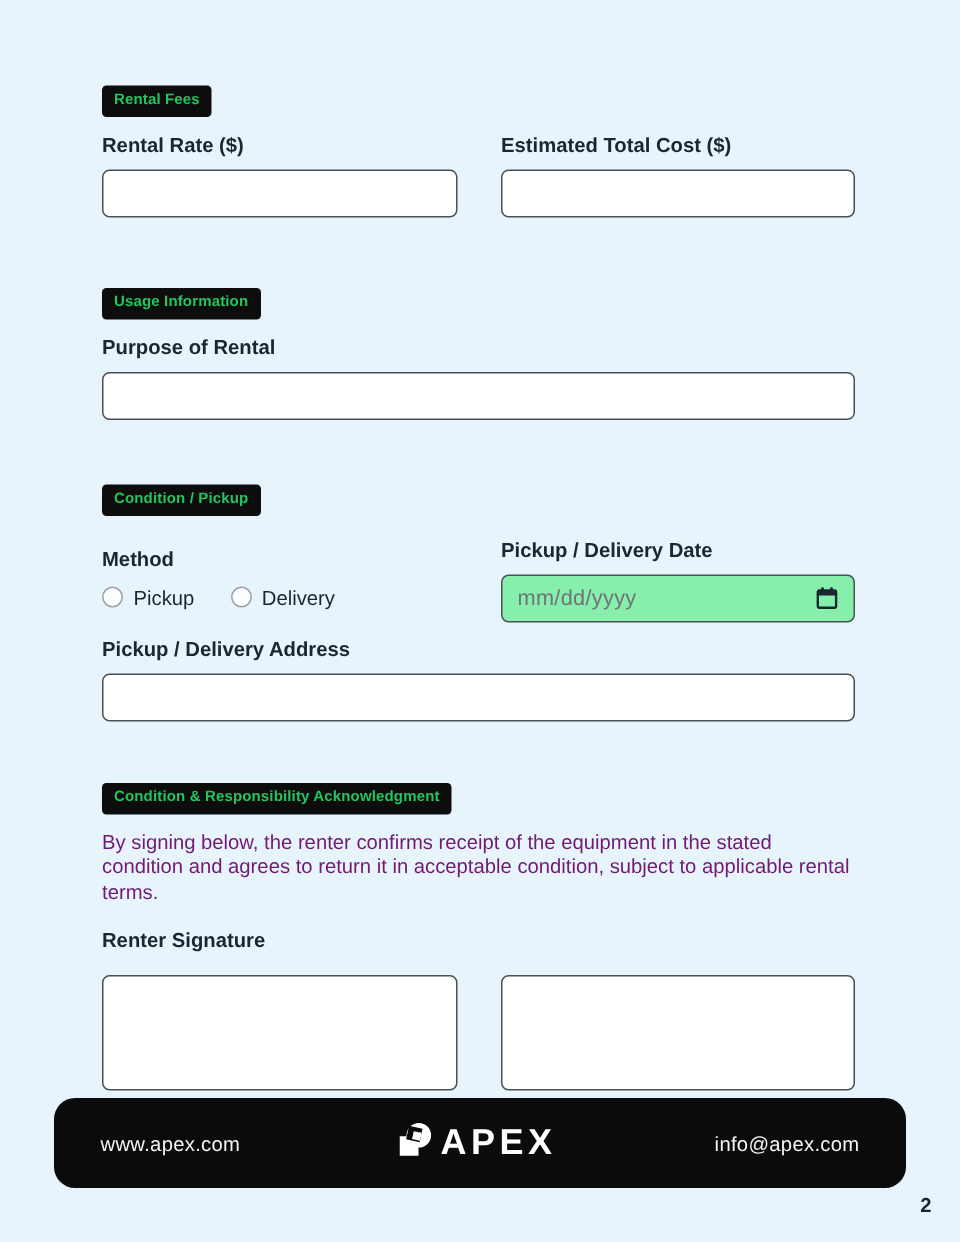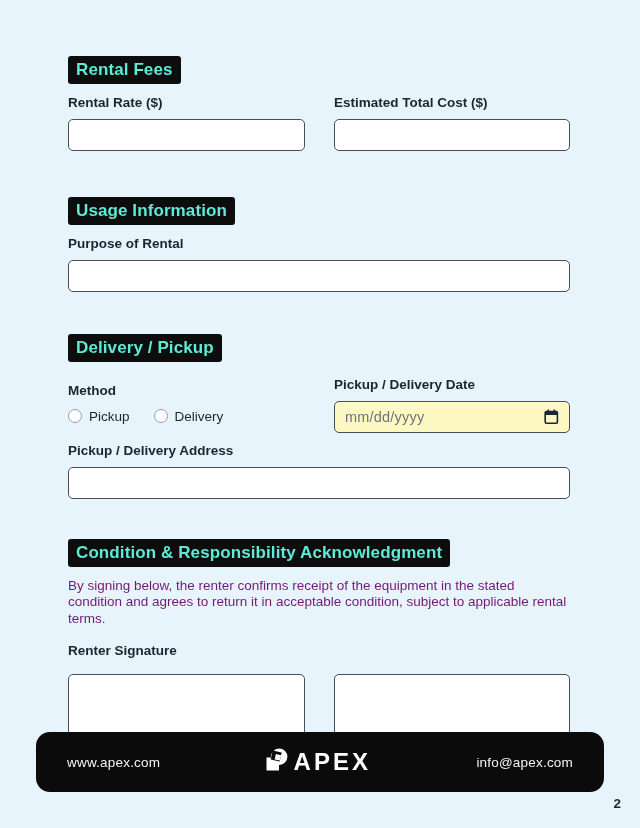--- a/index.html
+++ b/index.html
@@ -16,22 +16,22 @@
     overflow: hidden;
   }
 
   .content {
     padding: 56px 70px 0 68px;
   }
 
   .badge {
     display: inline-block;
     background: #0d0d0d;
-    color: #5eead4;
-    font-size: 17px;
+    color: #22c55e;
+    font-size: 10px;
     font-weight: 700;
     line-height: 1;
     padding: 5px 8px 6px 8px;
     border-radius: 3px;
     letter-spacing: 0.1px;
   }
 
   .field-label {
     font-size: 13.5px;
     font-weight: 700;
@@ -98,21 +98,21 @@
     font-weight: 500;
     color: #1a2630;
   }
 
   .date-input {
     display: flex;
     align-items: center;
     justify-content: space-between;
     width: 100%;
     height: 32px;
-    background: #fef9c3;
+    background: #86efac;
     border: 1.6px solid #4a4f55;
     border-radius: 5px;
     padding: 0 10px;
     cursor: text;
   }
   .date-placeholder {
     font-size: 14.5px;
     color: #6f7479;
     letter-spacing: 0.2px;
   }
@@ -196,21 +196,21 @@
       </div>
     </div>
 
     <div class="section-usage">
       <span class="badge">Usage Information</span>
       <label class="field-label above-input">Purpose of Rental</label>
       <input class="text-input" type="text" value="" style="">
     </div>
 
     <div class="section-delivery">
-      <span class="badge">Delivery / Pickup</span>
+      <span class="badge">Condition / Pickup</span>
       <div class="two-col">
         <div class="col-left">
           <label class="field-label method-label">Method</label>
           <div class="radio-row">
             <span class="radio-option">
               <span class="radio-circle"></span>
               <span class="radio-label">Pickup</span>
             </span>
             <span class="radio-option">
               <span class="radio-circle"></span>

